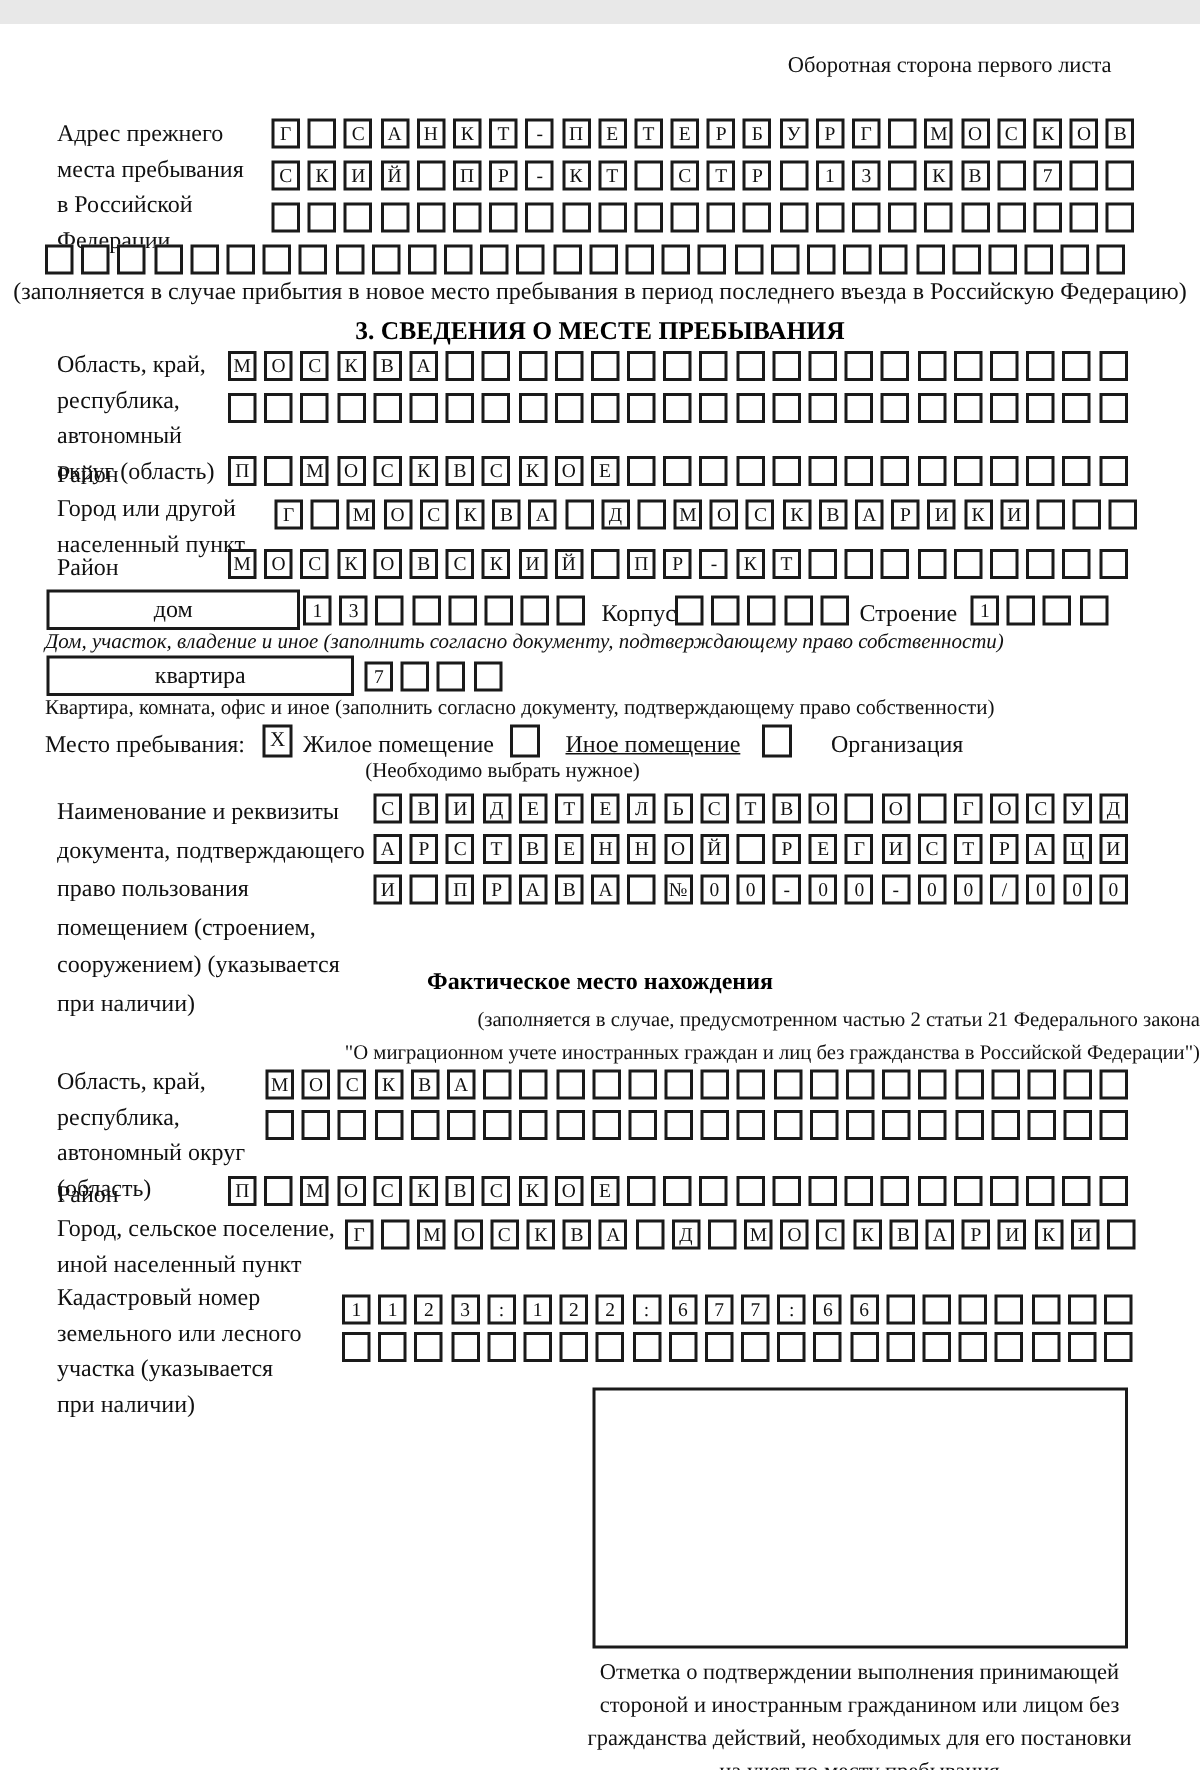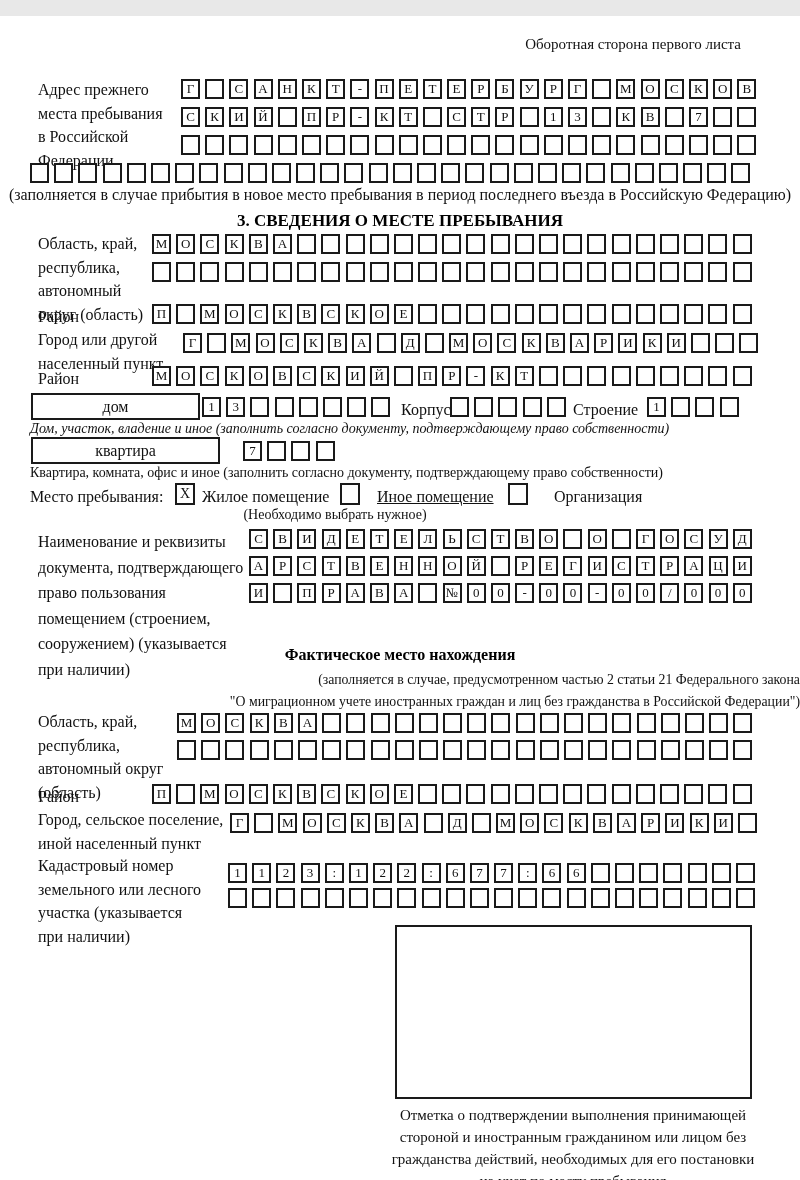--- a/index.html
+++ b/index.html
@@ -316,21 +316,21 @@
     </div>
   <div class="label" style="left:573px;top:382px;">Строение</div>
   <div class="boxrow" style="left:647px;top:381px;">
       <div class="cell">1</div>
       <div class="cell"></div>
       <div class="cell"></div>
       <div class="cell"></div>
     </div>
   <div class="caption" style="left:30px;top:405px;font-style:italic;">Дом, участок, владение и иное (заполнить согласно документу, подтверждающему право собственности)</div>
 
-  <div class="widebox" style="left:31px;top:421px;width:189px;height:27px;">квартира</div>
+  <div class="widebox" style="left:31px;top:421px;width:205px;height:27px;">квартира</div>
   <div class="boxrow" style="left:243px;top:425px;">
       <div class="cell">7</div>
       <div class="cell"></div>
       <div class="cell"></div>
       <div class="cell"></div>
     </div>
   <div class="caption" style="left:30px;top:449px;">Квартира, комната, офис и иное (заполнить согласно документу, подтверждающему право собственности)</div>
 
   <div class="label" style="left:30px;top:469px;">Место пребывания:</div>
   <div class="cb" style="left:175px;top:467px;">X</div>

